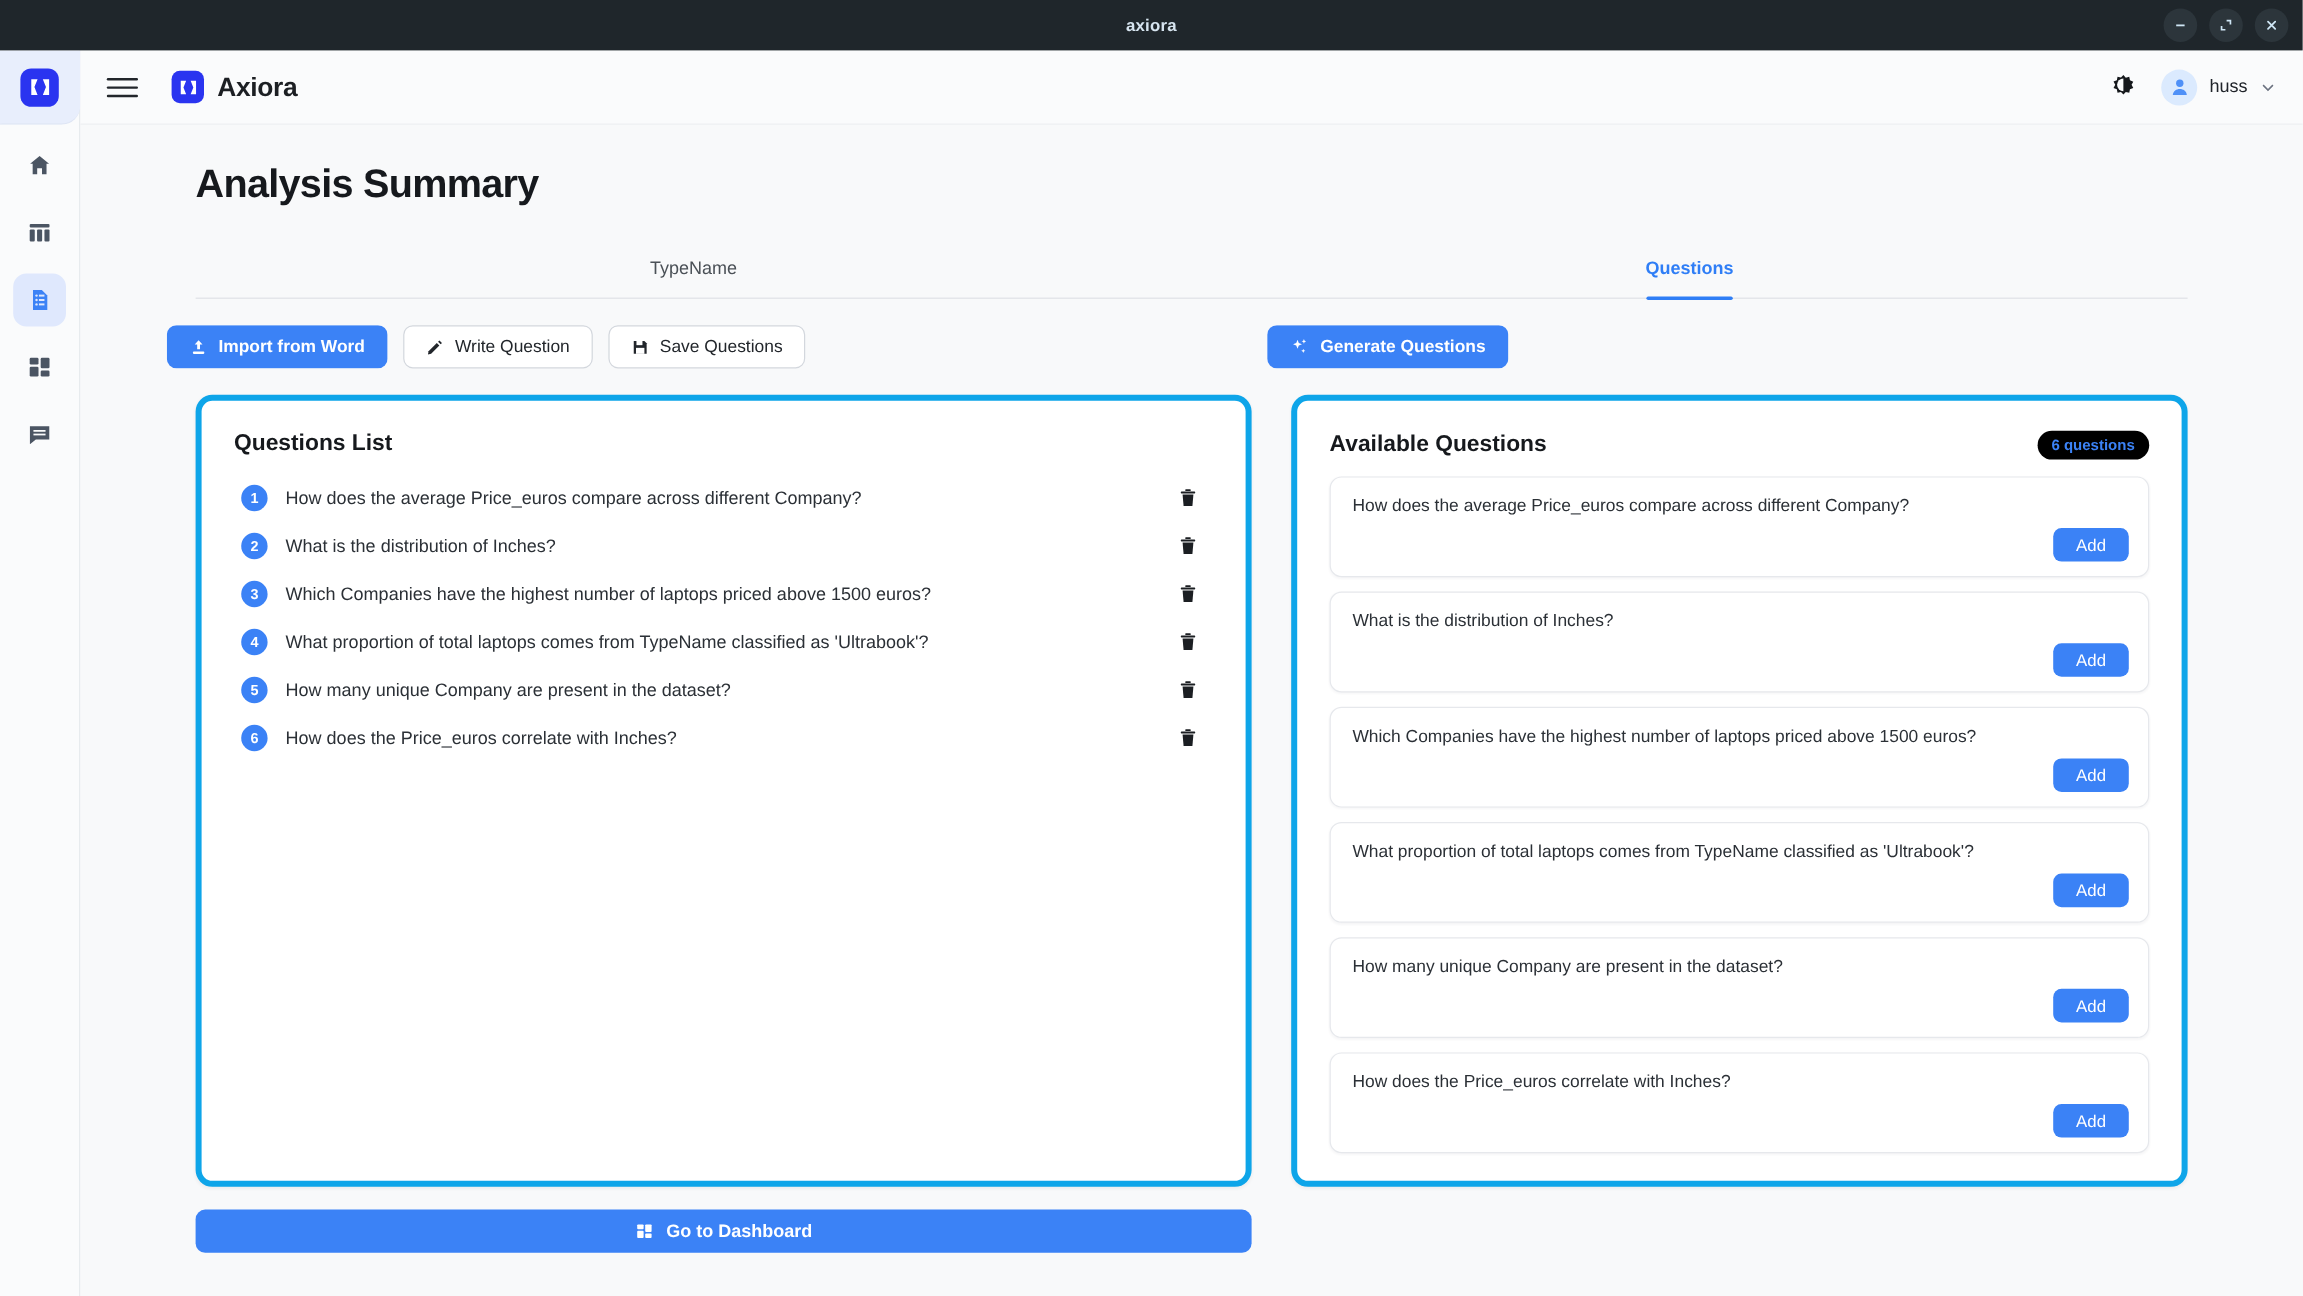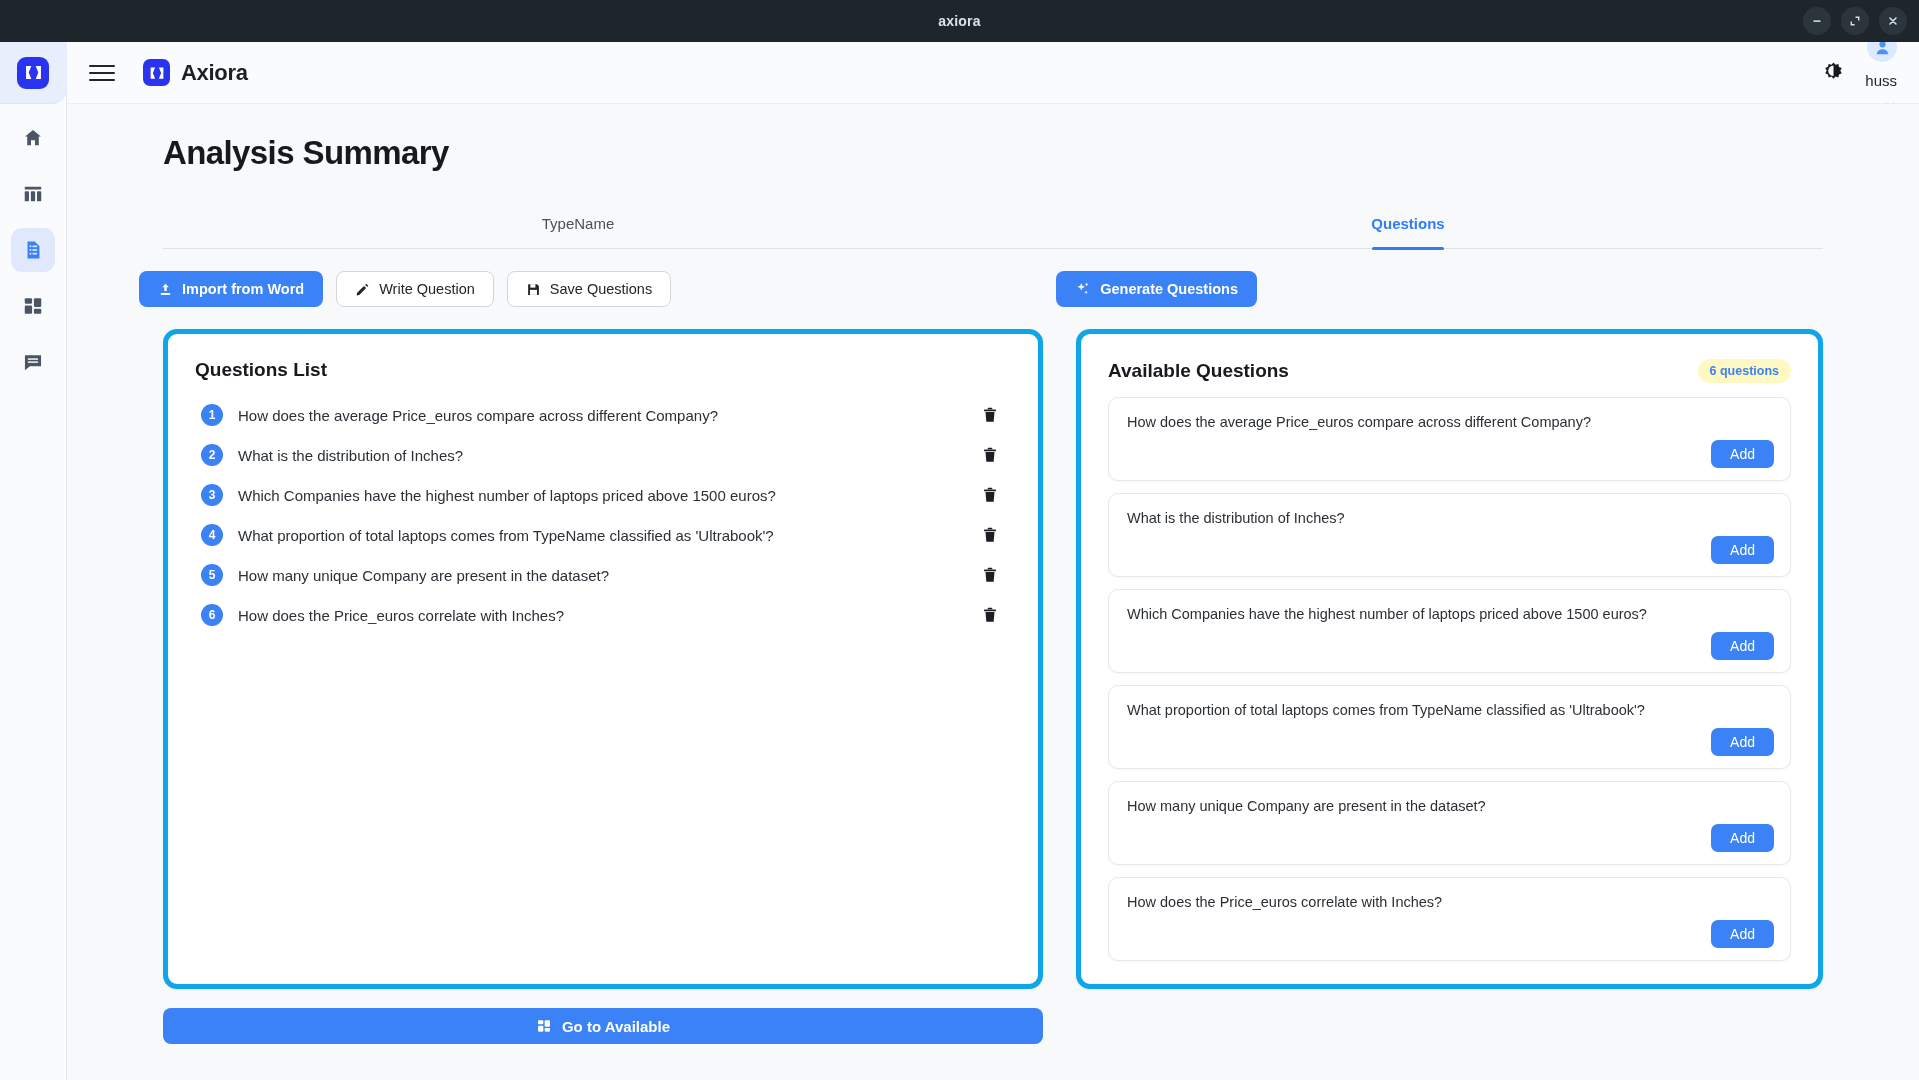--- a/index.html
+++ b/index.html
@@ -72,21 +72,21 @@
     display: flex; align-items: center; padding: 0 22px;
     flex: 0 0 62px;
   }
   .hamburger { width: 26px; height: 26px; display:flex; flex-direction:column; justify-content:center; gap:5px; cursor:pointer; }
   .hamburger span { display:block; height:2px; background:#22262b; border-radius:2px; }
   .brand { display: flex; align-items: center; gap: 11px; margin-left: 28px; }
   .brand-sq { width: 27px; height: 27px; border-radius: 7px; background:#2a34f0; display:flex; align-items:center; justify-content:center; }
   .brand-name { font-size: 22px; font-weight: 700; color: #1c1f23; letter-spacing: -.3px; }
   .header-right { margin-left: auto; display: flex; align-items: center; gap: 20px; }
   .theme-toggle { cursor: pointer; display: flex; align-items: center; color:#15181c; }
-  .user-chip { display: flex; align-items: flex-end; gap: 10px; cursor: pointer; flex-direction: column; }
+  .user-chip { display: flex; align-items: center; gap: 10px; cursor: pointer; }
   .avatar {
     width: 30px; height: 30px; border-radius: 50%; background: #dbeafe;
     display: flex; align-items: center; justify-content: center; color:#4f90f7;
   }
   .username { font-size: 15px; color: #20242a; }
   .chev { color:#6b7280; display:flex; }
 
   
   .content { flex: 1; overflow: hidden; padding: 0 0 0 0; background:#f8f9fa; }
   .page-title {
@@ -135,21 +135,21 @@
   }
   .panel-left { width: 880px; flex: 0 0 880px; display:flex; flex-direction:column; }
   .panel-right { flex: 1; display:flex; flex-direction:column; }
 
   .panel-head {
     display: flex; align-items: center; justify-content: space-between;
     padding: 25px 27px 6px 27px;
   }
   .panel-title { font-size: 19px; font-weight: 700; color: #16191d; }
   .count-badge {
-    background: #fef9c3; color: #3b82f6; font-size: 12.5px; font-weight: 600;
+    background: #000000; color: #3b82f6; font-size: 12.5px; font-weight: 600;
     padding: 5px 12px; border-radius: 20px;
   }
 
   .qlist { padding: 8px 27px 20px 27px; overflow: hidden; flex:1; }
   .qrow {
     display: flex; align-items: center; gap: 15px;
     padding: 9px 6px; border-radius: 8px;
   }
   .qnum {
     width: 22px; height: 22px; flex: 0 0 22px; border-radius: 50%;
@@ -460,18 +460,18 @@
         </section>
       </div>
 
       <div class="dash-btn">
         <svg width="16" height="16" viewBox="0 0 24 24" fill="currentColor">
           <rect x="3" y="3.5" width="8" height="6" rx="1.2"></rect>
           <rect x="13" y="3.5" width="8" height="9.5" rx="1.2"></rect>
           <rect x="3" y="11.5" width="8" height="9" rx="1.2"></rect>
           <rect x="13" y="15" width="8" height="5.5" rx="1.2"></rect>
         </svg>
-        <span>Go to Available</span>
+        <span>Go to Dashboard</span>
       </div>
 
     </main>
   </div>
 </div>
 
 </body></html>

